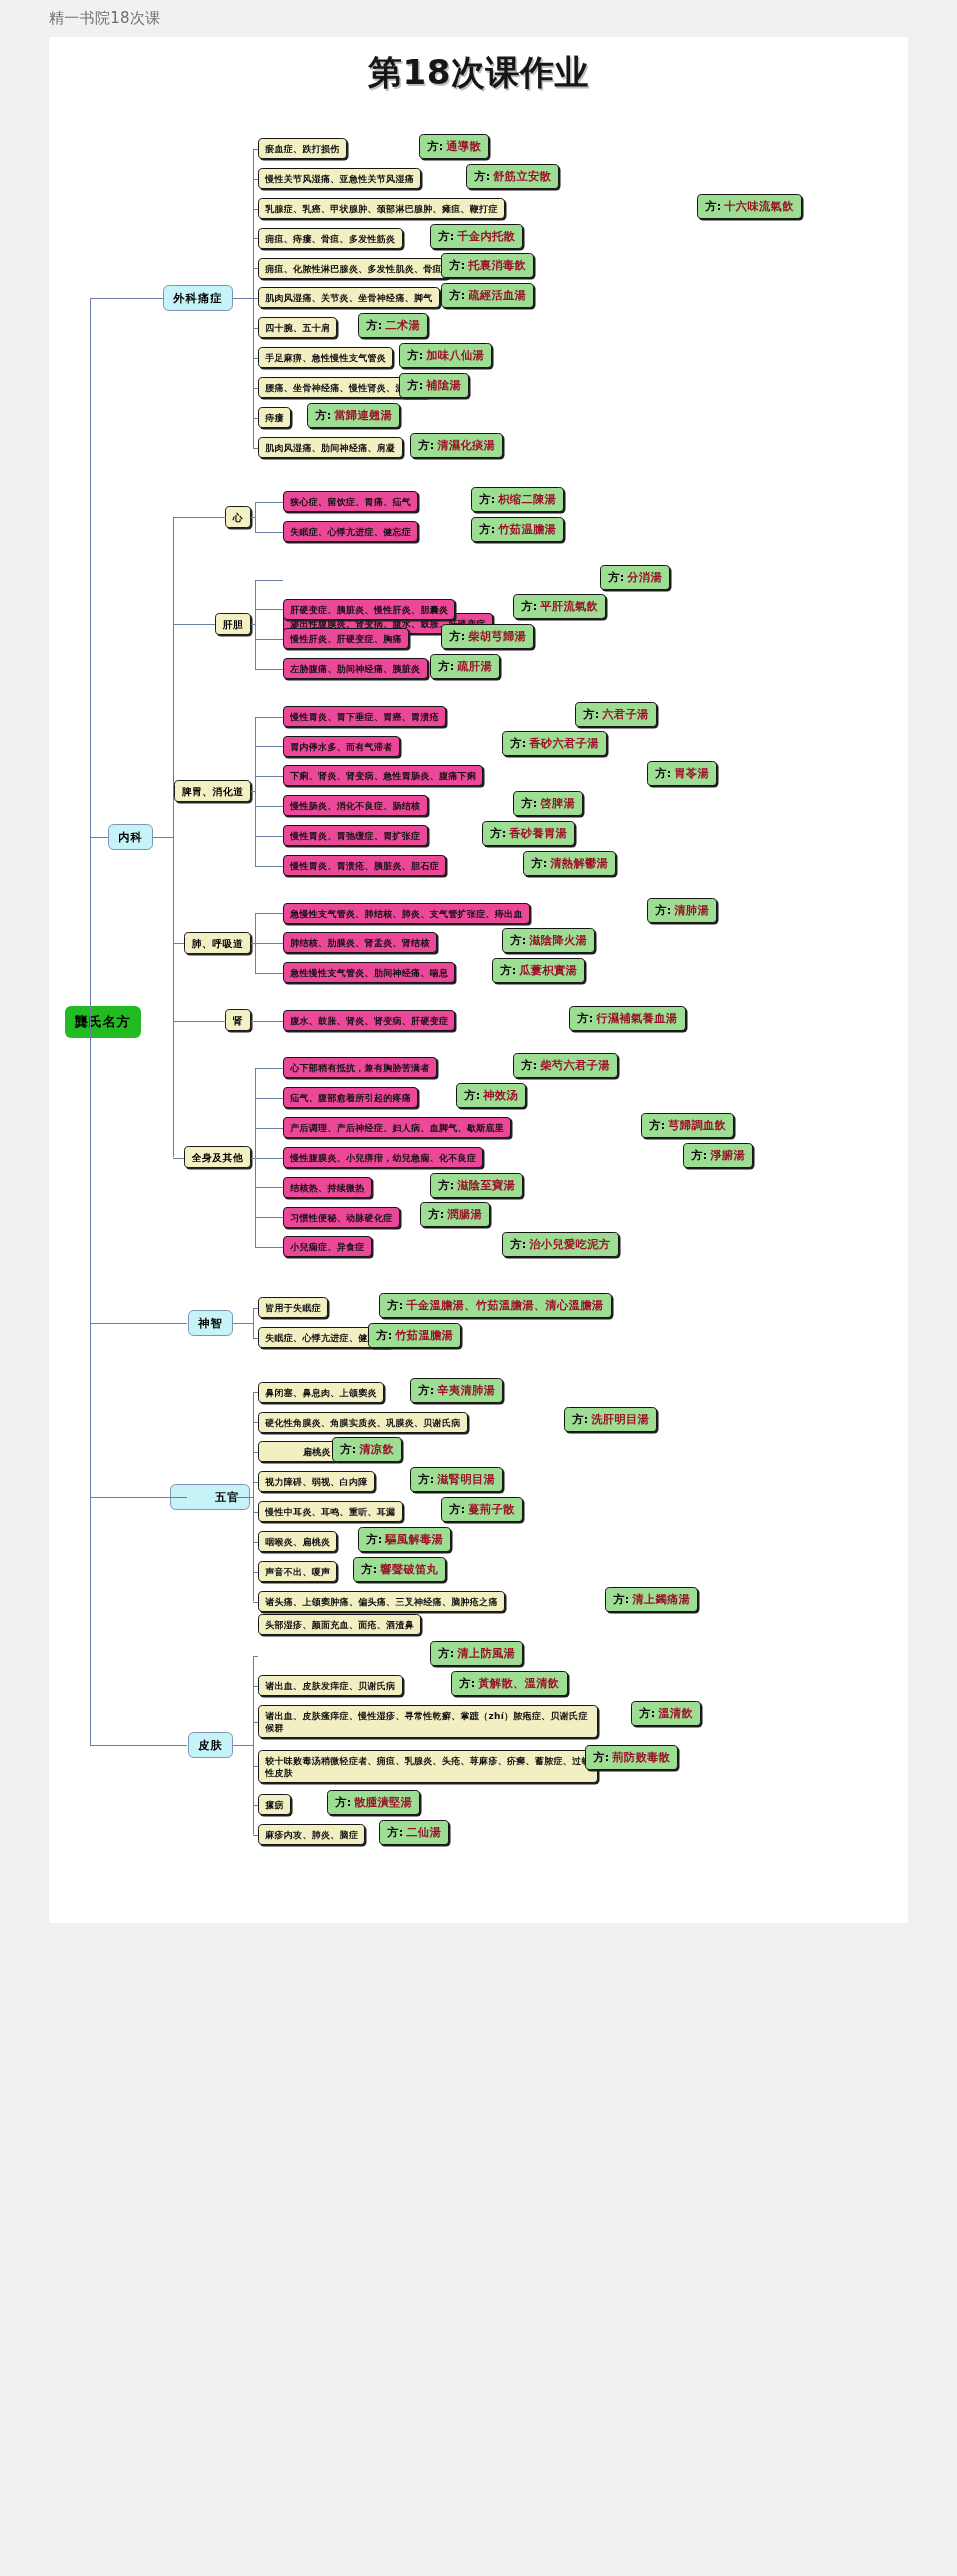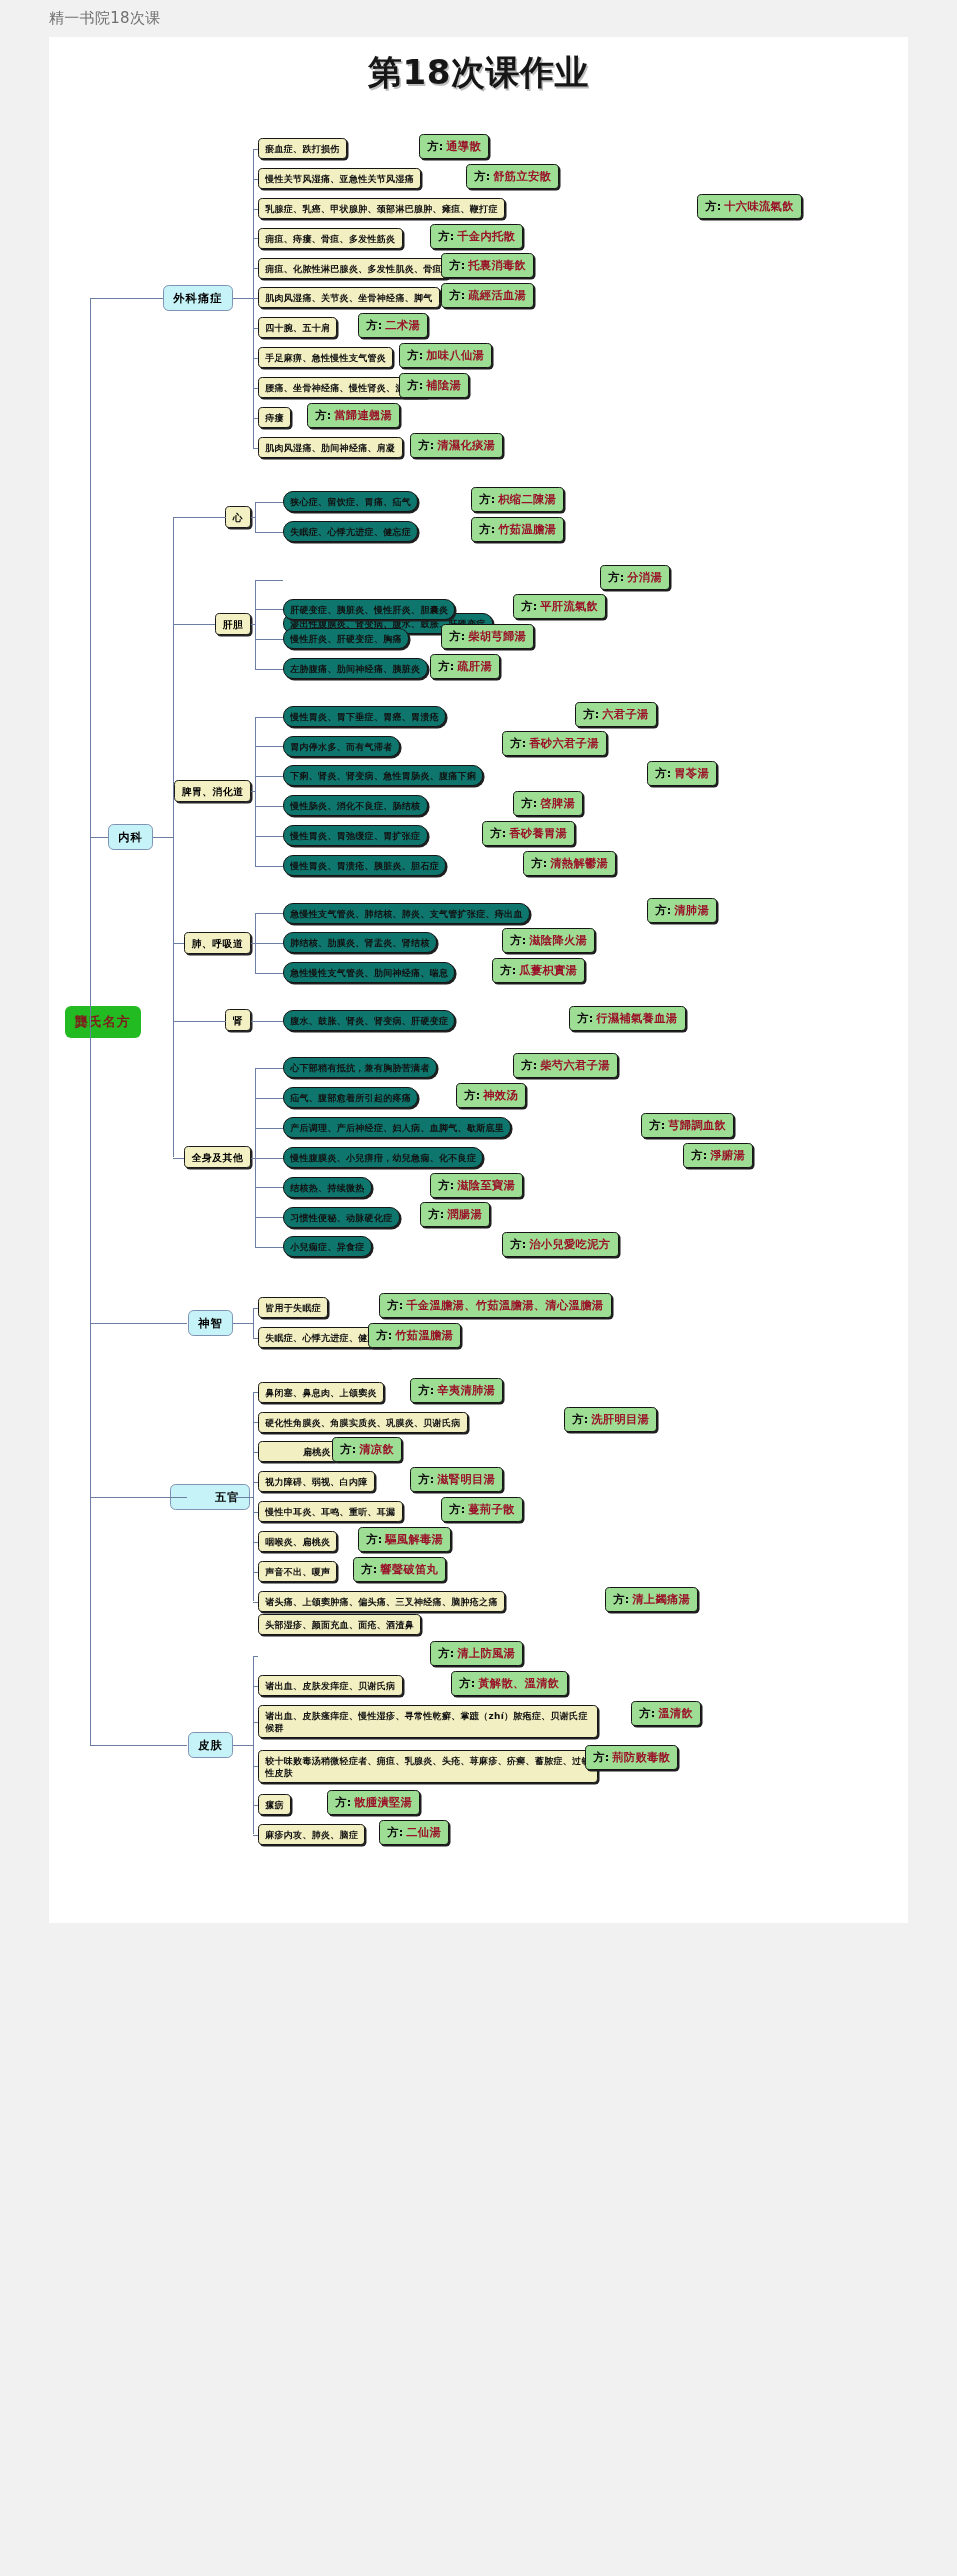--- a/index.html
+++ b/index.html
@@ -59,21 +59,21 @@
     display:flex;
     align-items:center;
     white-space:pre-wrap;
     line-height:1.35;
   }
 
   
   .n-root {
     background:#22bb22;
     border-radius:6.2px;
-    color:#7f1d1d;
+    color:#000000;
     font-size:13px;
     font-weight:bold;
     padding:7.2px 10.3px;
     justify-content:center;
     letter-spacing:1px;
   }
   
   .n-cat {
     background:#c6f3f7;
     border:1px solid #7f93b4;
@@ -105,23 +105,23 @@
     border-radius:4.6px;
     color:#111;
     font-size:9px;
     font-weight:bold;
     padding:3.6px 6.2px;
     letter-spacing:0.3px;
     box-shadow:1.5px 1.5px 0 #1f1f1f;
   }
   
   .n-sym-r {
-    background:#0f766e;
+    background:#ec4899;
     border:1.3px solid #151515;
-    border-radius:10px;
+    border-radius:4px;
     color:#111;
     font-size:9px;
     font-weight:bold;
     padding:3.6px 6.2px;
     letter-spacing:0.3px;
     box-shadow:1.5px 1.5px 0 #1f1f1f;
   }
   
   .n-fx {
     background:#9ede94;

